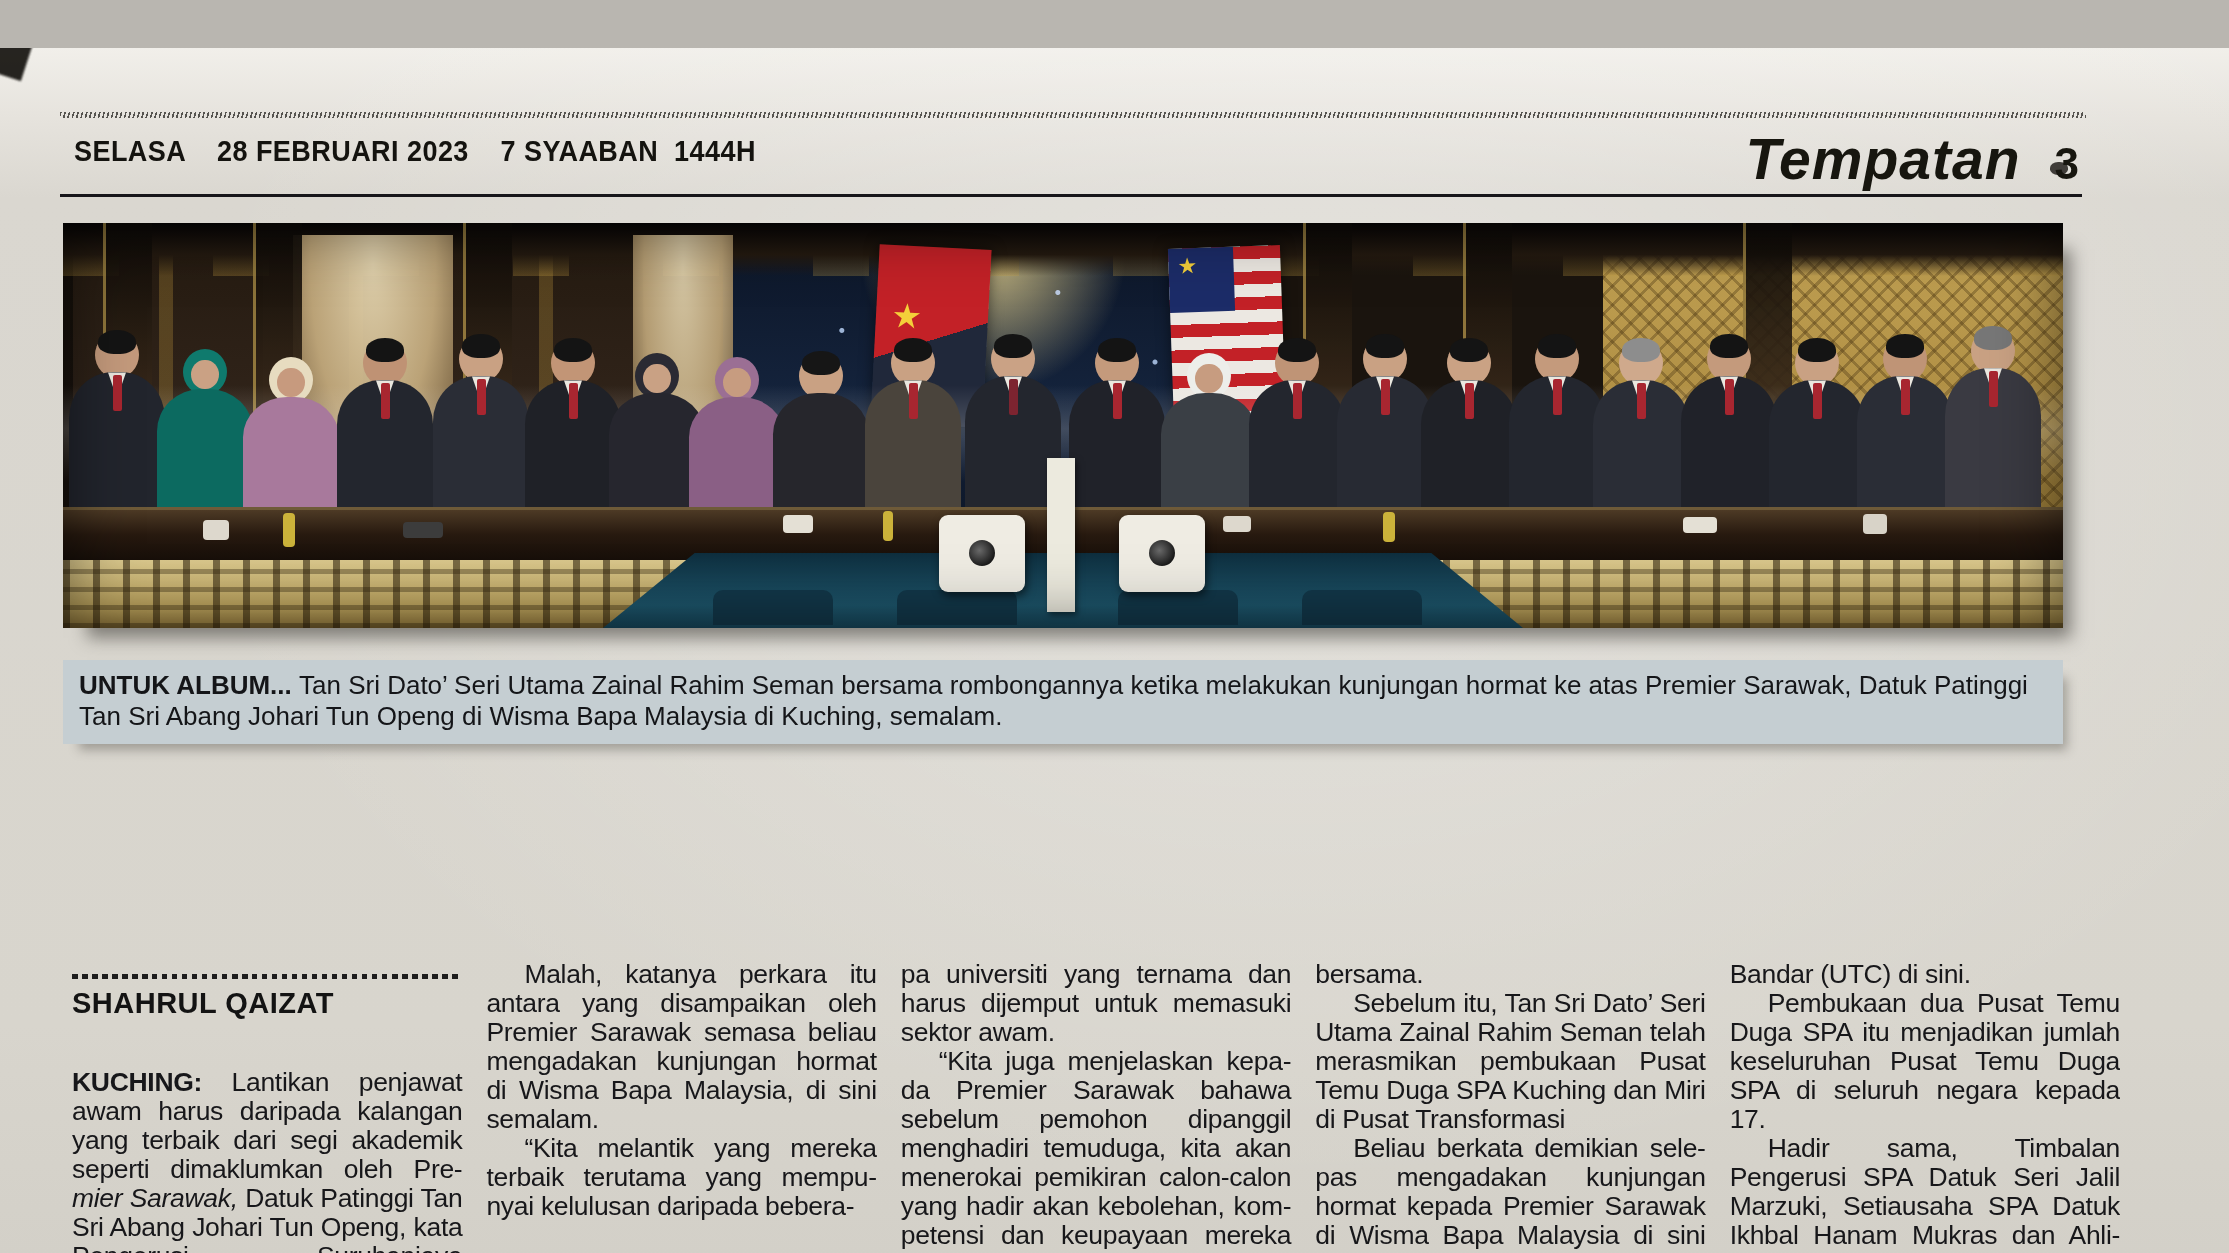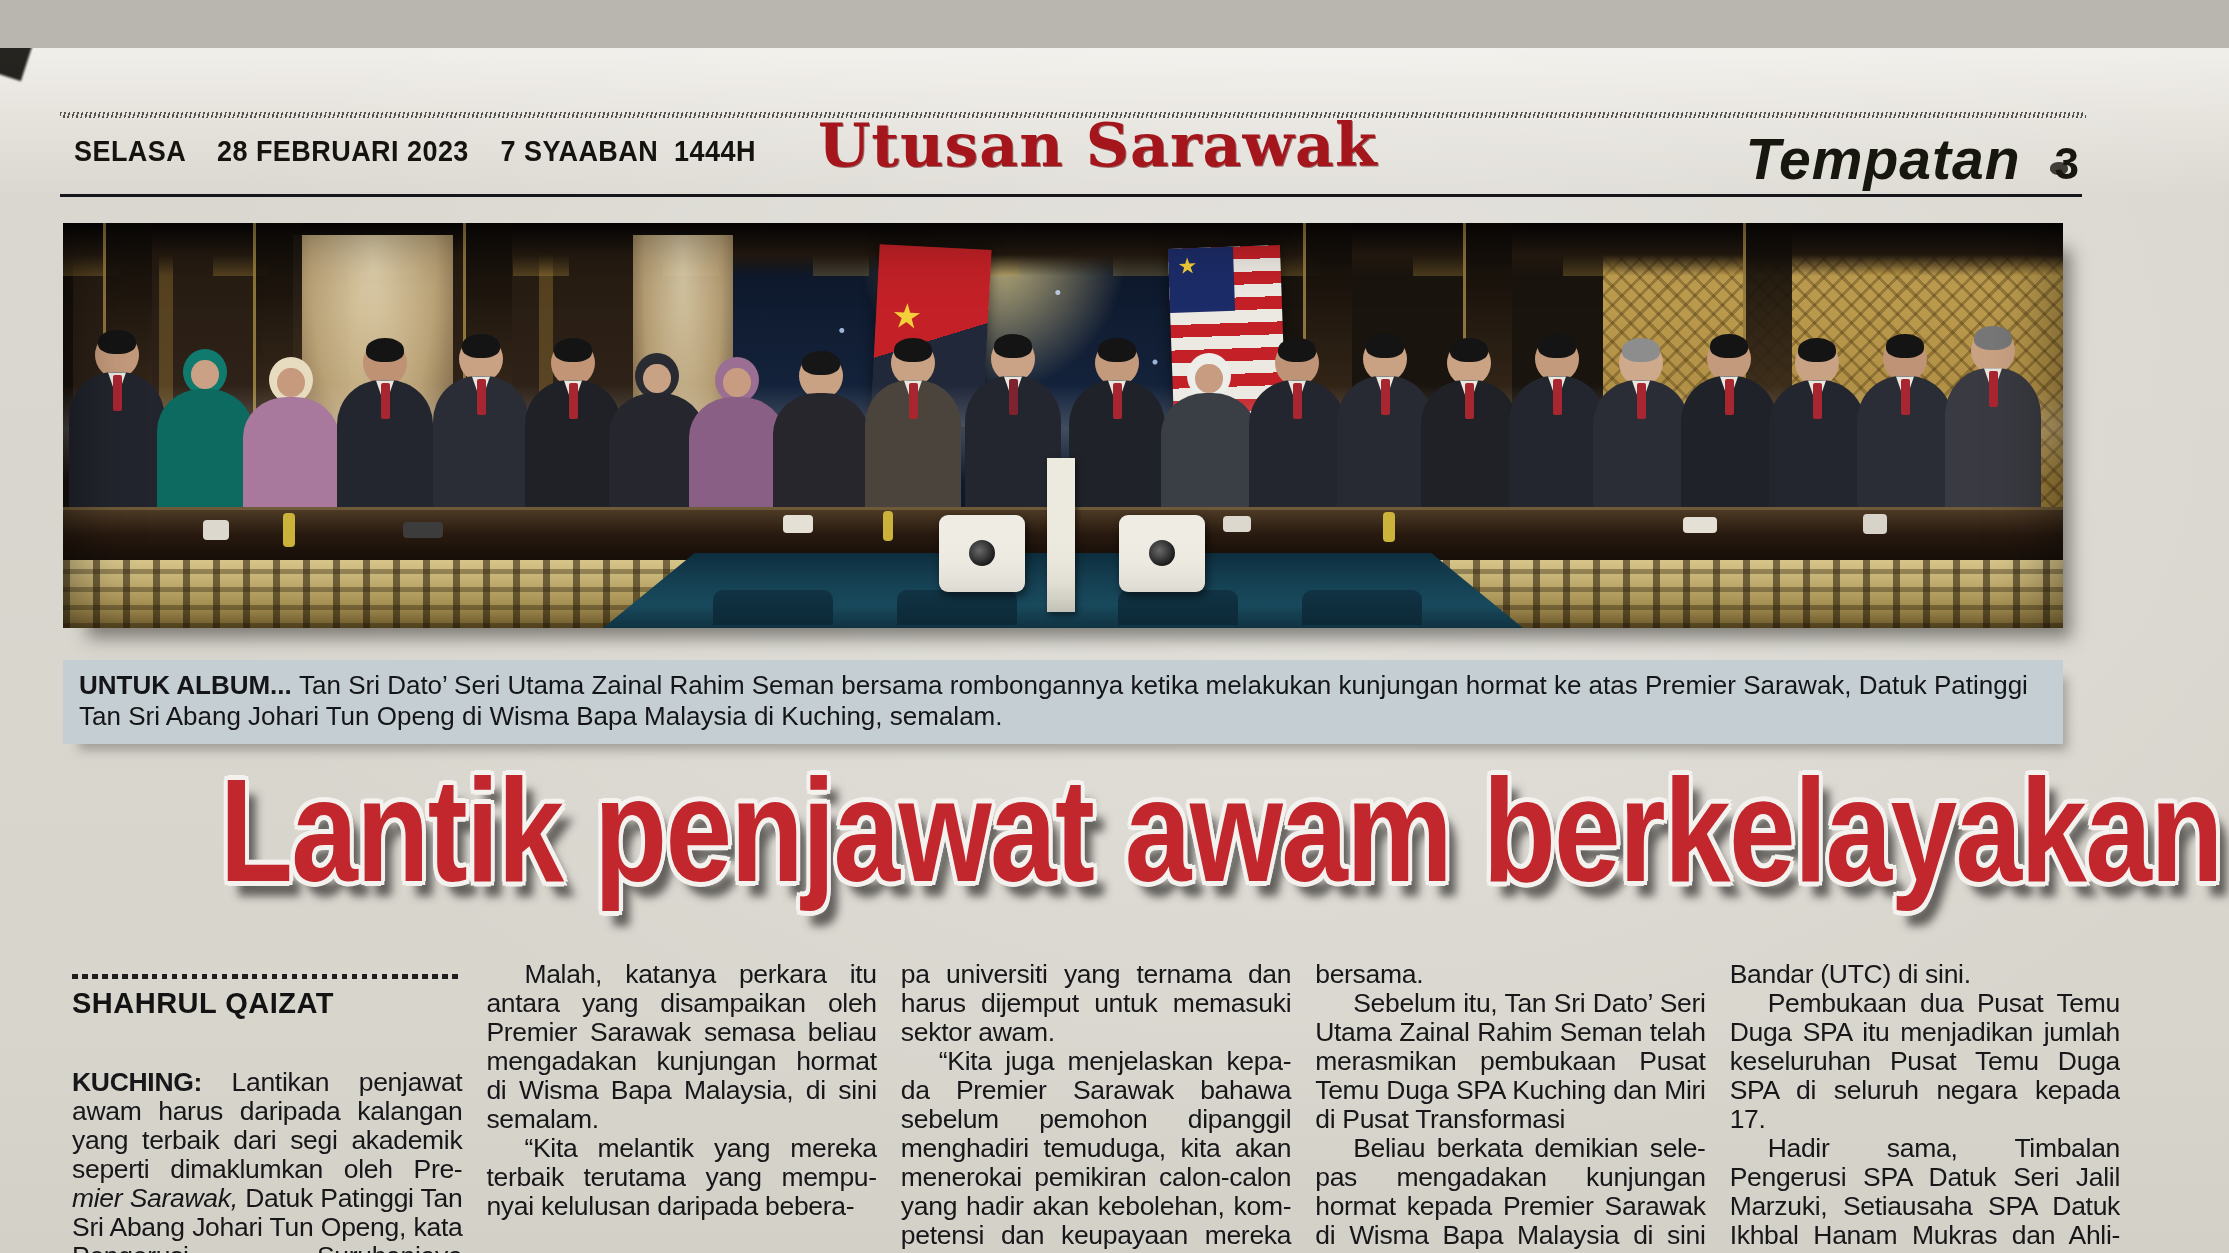--- a/index.html
+++ b/index.html
@@ -124,21 +124,20 @@
 
 <div class="page">
 
   <div class="corner-tl"></div>
   <div class="corner-bl"></div>
   <div class="dot-tr"></div>
   <div class="smudge-b"></div>
 
   <div class="rule-hatched"></div>
   <div class="date-line">SELASA    28 FEBRUARI 2023    7 SYAABAN  1444H</div>
-  <div class="masthead">Utusan Sarawak</div>
   <div class="section-box">
     <span class="section-label">Tempatan</span>
     <span class="page-number">3</span>
   </div>
   <div class="rule-thin"></div>
 
   <div class="photo">
     <div class="wall-left"></div>
     <div class="backdrop"></div>
     <div class="wall-right"></div>
@@ -362,23 +361,20 @@
       </div>
     </div>
     <div class="vc-stand"></div>
     <div class="vc-cam" style="left:43.8%"></div>
     <div class="vc-cam" style="left:52.8%"></div>
     <div class="photo-vignette"></div>
   </div>
 
   <div class="caption" id="caption"><b>UNTUK ALBUM... </b><span>Tan Sri Dato’ Seri Utama Zainal Rahim Seman bersama rombongannya ketika melakukan kunjungan hormat ke atas Premier Sarawak, Datuk Patinggi Tan Sri Abang Johari Tun Openg di Wisma Bapa Malaysia di Kuching, semalam.</span></div>
 
-  <div class="headline-wrap">
-    <span class="headline">Lantik penjawat awam berkelayakan</span>
-  </div>
 
   <div class="article" id="article">
       <div class="col">
         <div class="byline-block">
           <div class="byline-rule"></div>
           <div class="byline">SHAHRUL QAIZAT</div>
         </div>
         <p><b>KUCHING: </b><span>Lantikan penjawat awam harus daripada kalangan yang terbaik dari segi akademik seperti dimaklumkan oleh Pre-</span><i>mier Sarawak,</i><span> Datuk Patinggi Tan Sri Abang Johari Tun Openg, kata Pengerusi Suruhanjaya Perkhidmatan Awam Malaysia</span></p>
       </div>
       <div class="col">

